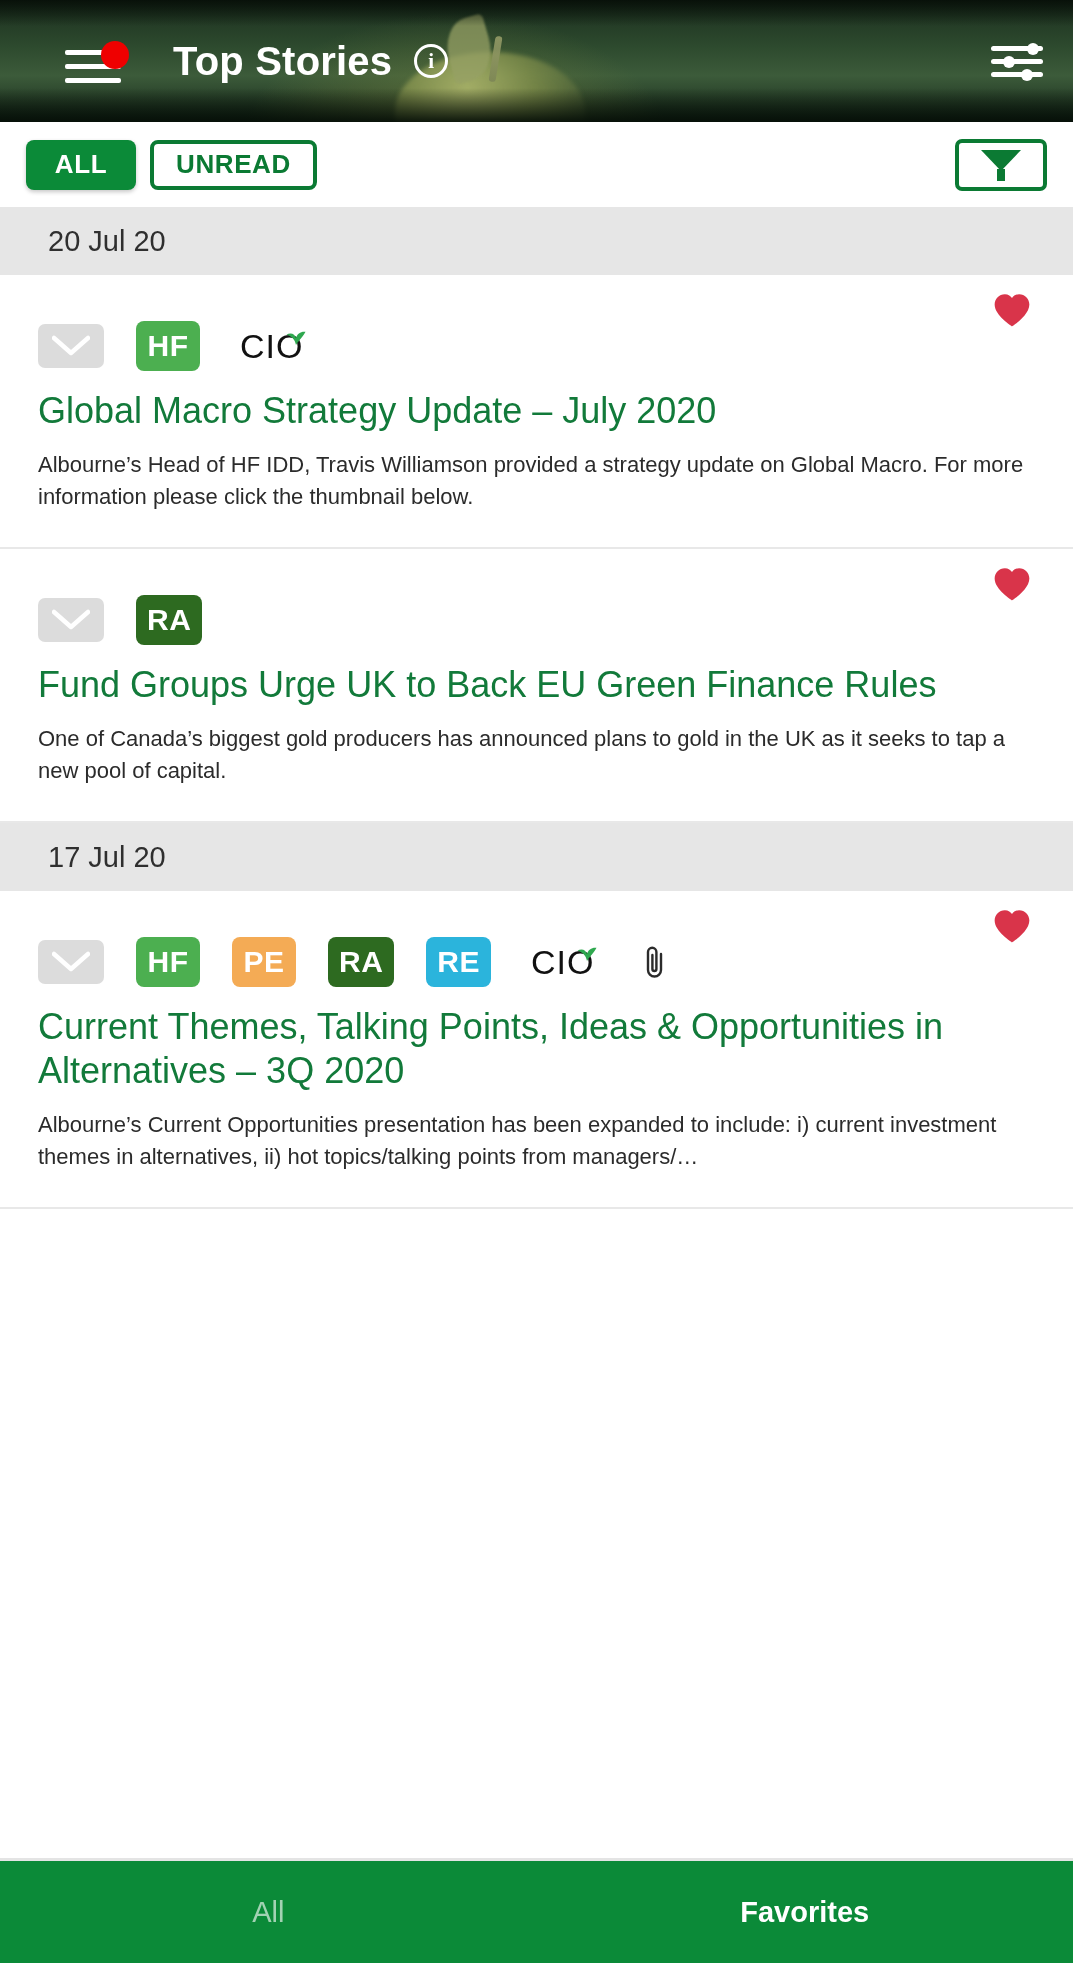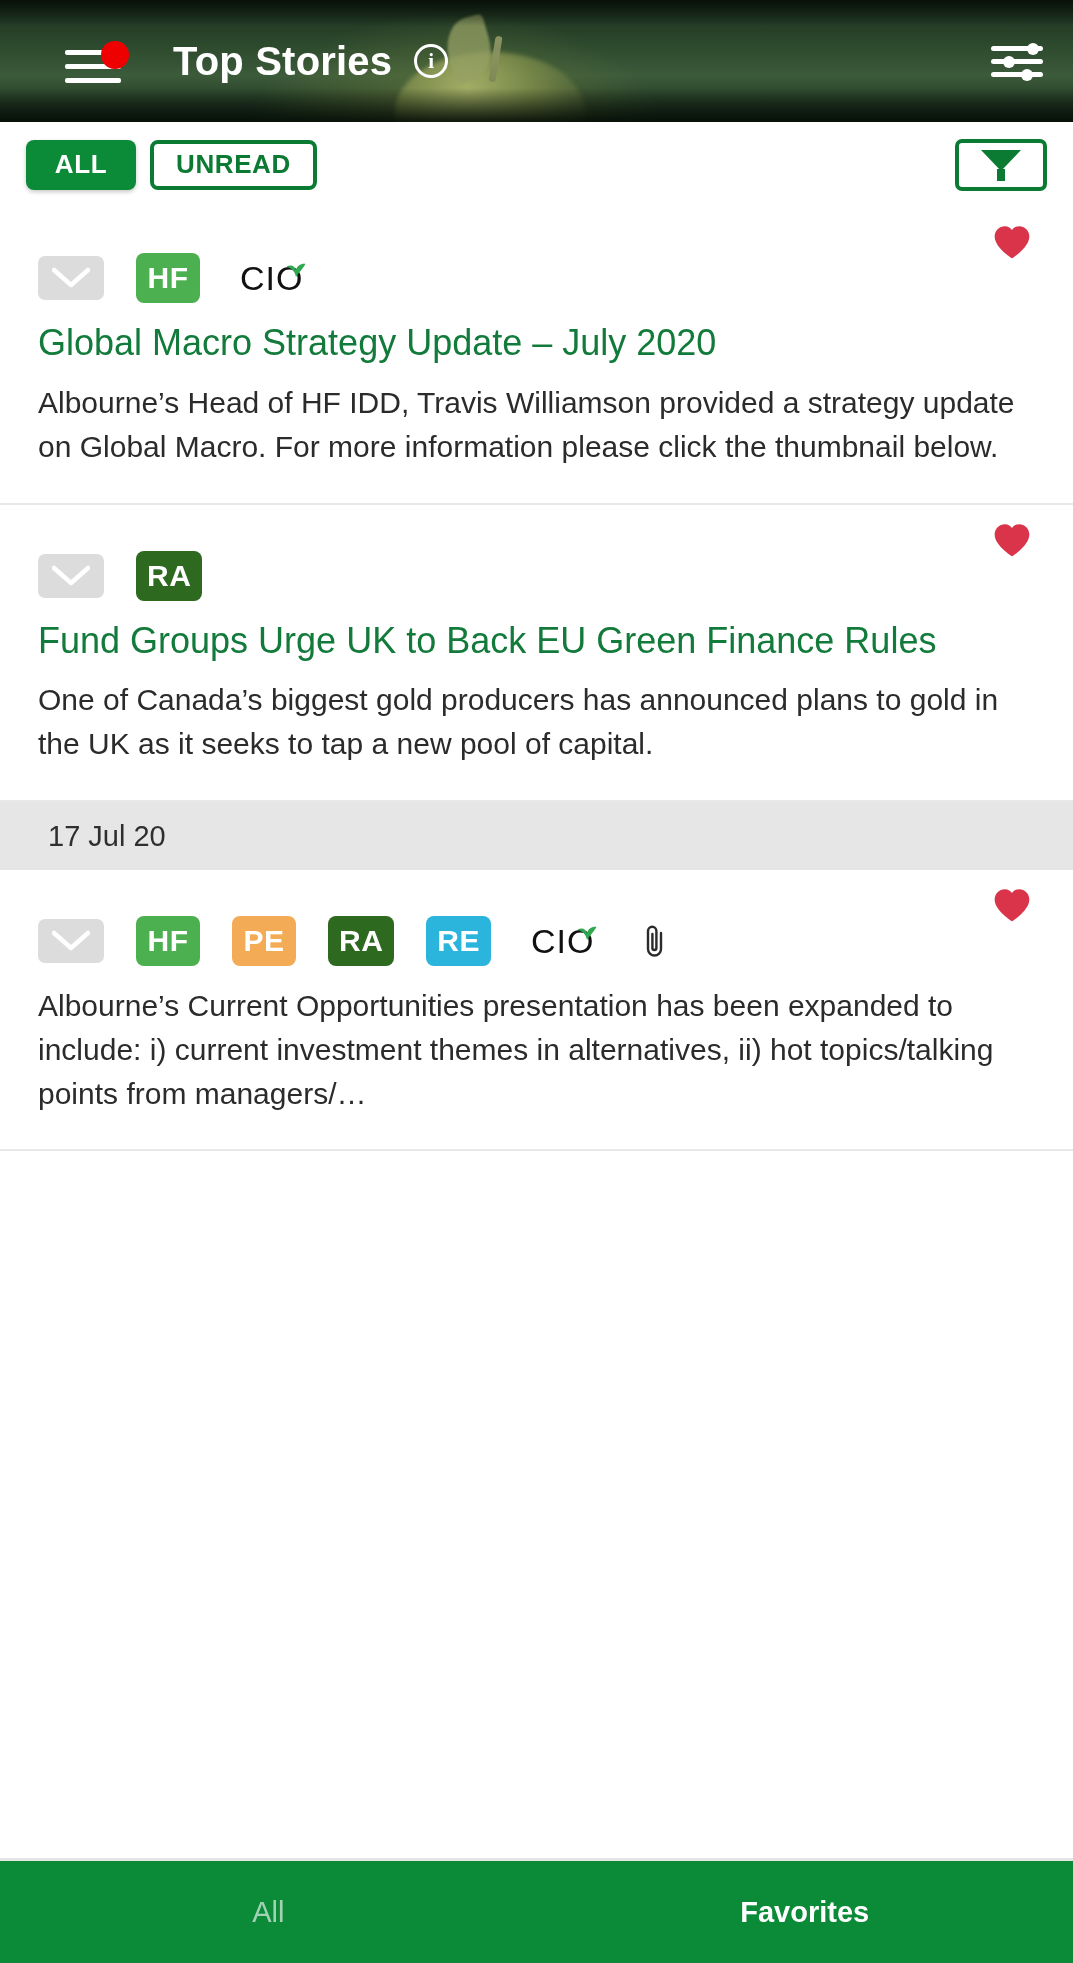--- a/index.html
+++ b/index.html
@@ -162,21 +162,21 @@
   .cio .leaf {
     position:absolute; right:1px; top:-13px; width:20px; height:14px;
   }
   .clip { margin-left:12px; flex:0 0 auto; display:flex; align-items:center; }
   .clip svg { width:26px; height:34px; display:block; }
   .art-title {
     color:#127a3a; font-size:36px; line-height:1.22; font-weight:normal;
     margin-bottom:16px; cursor:pointer;
   }
   .art-body {
-    color:#2b2b2b; font-size:30px; line-height:1.46;
+    color:#2b2b2b; font-size:22px; line-height:1.46;
   }
 
   
   .bottomnav {
     flex:0 0 105px; height:105px;
     background:#0b8a38;
     display:flex; align-items:center;
     border-top:3px solid #e4e4e4;
   }
   .navitem {
@@ -221,20 +221,21 @@
   <div class="filterbar">
     <div class="pill active">ALL</div>
     <div class="pill outline">UNREAD</div>
     <div class="filter-spacer"></div>
     <div class="filter-btn">
       <div class="funnel"></div>
     </div>
   </div>
 
   <div class="list" id="list">
+      <div class="date-header">20 Jul 20</div>
       <div class="article">
         <div class="heart">
           <svg viewBox="0 0 32 29">
             <path fill="#d9344a" d="M16 28.5C16 28.5 1.2 19.4 1.2 9.9 1.2 4.9 5.1 1 9.9 1c3 0 5.1 1.6 6.1 3.3C17 2.6 19.1 1 22.1 1 26.9 1 30.8 4.9 30.8 9.9c0 9.5-14.8 18.6-14.8 18.6z"></path>
           </svg>
         </div>
         <div class="badges">
           <div class="env">
             <svg viewBox="0 0 38 22">
               <path d="M2 3 L19 18 L36 3" fill="none" stroke="#ffffff" stroke-width="4.5" stroke-linecap="round" stroke-linejoin="round"></path>
@@ -284,20 +285,21 @@
           <div class="tag" style="background:#2bb4dc">RE</div>
           <div class="cio">CIO<span class="leaf"><svg viewBox="0 0 20 14">
                 <path fill="#2fa84f" d="M10 14 C9 8 5 5 0.5 3.5 C5 1 9 3 10 7 C11 2.5 15.5 0 19.5 0.8 C17.5 5 14 8 10 14 Z"></path>
               </svg></span></div>
           <div class="clip">
             <svg viewBox="0 0 26 34">
               <path d="M19 9 L19 25 a6.5 6.5 0 0 1 -13 0 L6 7 a4.2 4.2 0 0 1 8.4 0 L14.4 24 a2 2 0 0 1 -4 0 L10.4 10" fill="none" stroke="#2b2b2b" stroke-width="2.4" stroke-linecap="round"></path>
             </svg>
           </div>
         </div>
+        <div class="art-title">Current Themes, Talking Points, Ideas &amp; Opportunities in Alternatives – 3Q 2020</div>
         <div class="art-body">Albourne’s Current Opportunities presentation has been expanded to include: i) current investment themes in alternatives, ii) hot topics/talking points from managers/…</div>
       </div>
     </div>
 
   <div class="bottomnav" id="bottomnav">
       <div class="navitem inactive">All</div>
       <div class="navitem active">Favorites</div>
     </div>
 
 </div>

